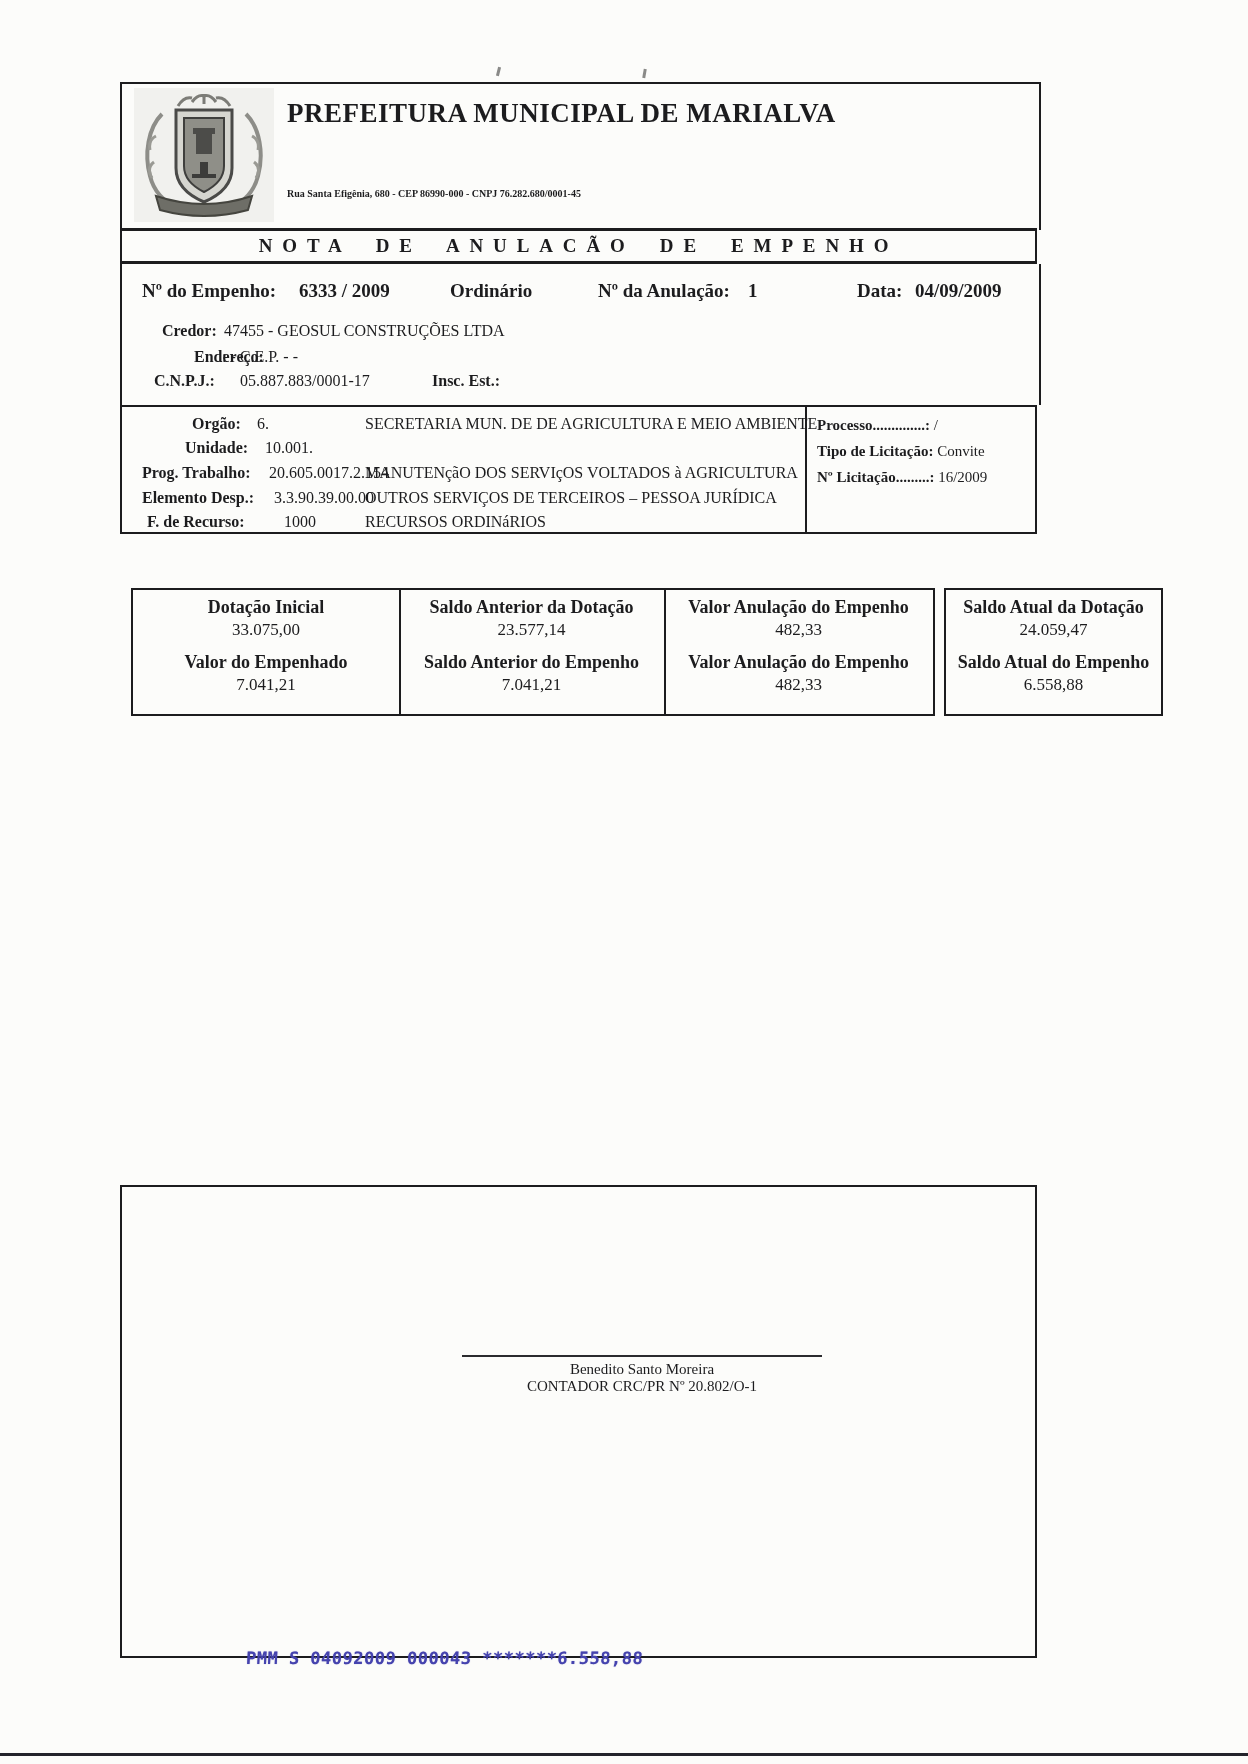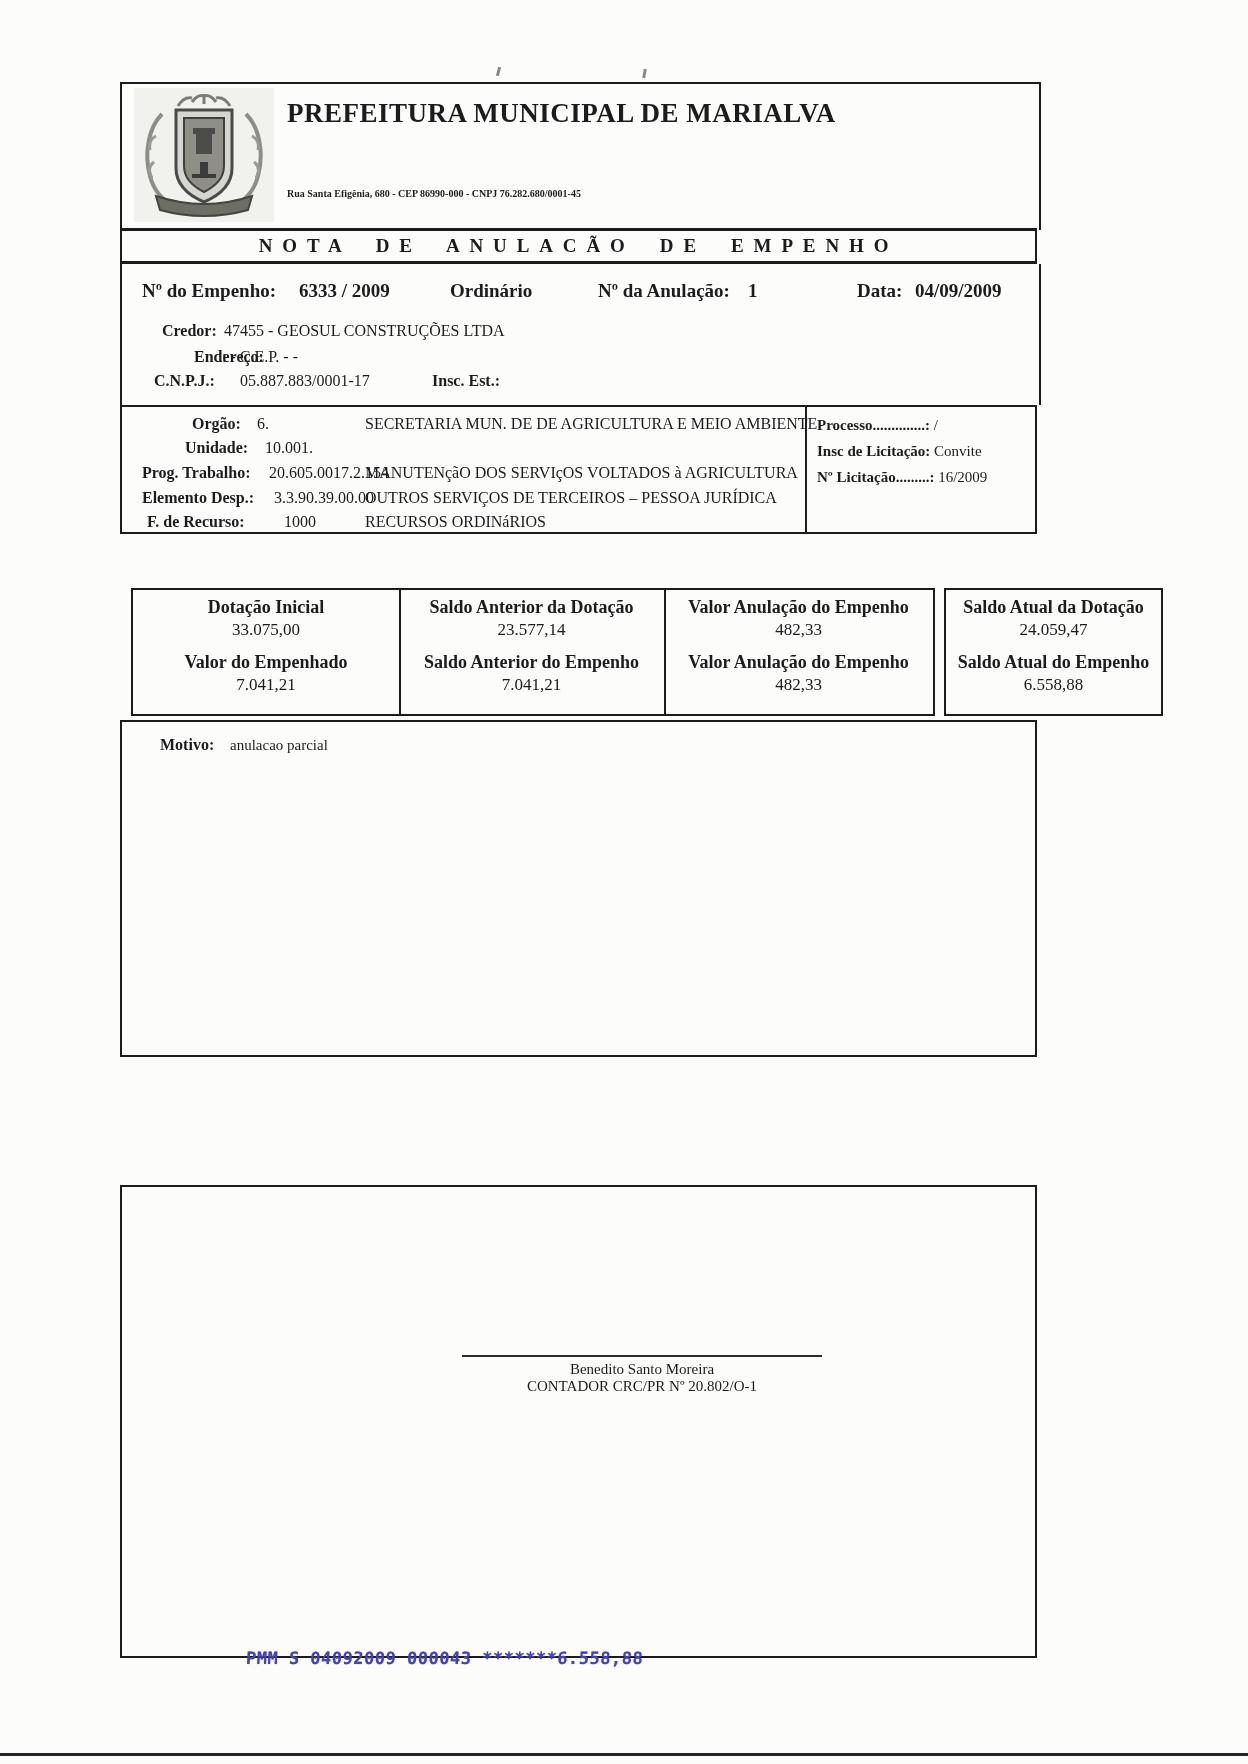--- a/index.html
+++ b/index.html
@@ -147,21 +147,21 @@
     <div class="abs fs16 b nowrap" style="left:25px;top:106px;">F. de Recurso:</div>
     <div class="abs fs16 nowrap" style="left:162px;top:106px;">1000</div>
     <div class="abs fs16 nowrap" style="left:243px;top:106px;">RECURSOS ORDINáRIOS</div>
 
     <div class="lic-panel">
       <div class="lic-line" style="top:10px;">
         <span class="b">Processo..............:</span>
         <span>/</span>
       </div>
       <div class="lic-line" style="top:36px;">
-        <span class="b">Insc de Licitação:</span>
+        <span class="b">Tipo de Licitação:</span>
         <span>Convite</span>
       </div>
       <div class="lic-line" style="top:62px;">
         <span class="b">Nº Licitação.........:</span>
         <span>16/2009</span>
       </div>
     </div>
   </div>
 
   <div class="abs val-col col1">
@@ -182,24 +182,20 @@
     <div class="vlabel row2">Valor Anulação do Empenho</div>
     <div class="vnum">482,33</div>
   </div>
   <div class="abs val-col col4">
     <div class="vlabel">Saldo Atual da Dotação</div>
     <div class="vnum">24.059,47</div>
     <div class="vlabel row2">Saldo Atual do Empenho</div>
     <div class="vnum">6.558,88</div>
   </div>
 
-  <div class="abs motivo-box">
-    <div class="abs fs16 b nowrap" style="left:38px;top:14px;">Motivo:</div>
-    <div class="abs fs15 nowrap" style="left:108px;top:15px;">anulacao parcial</div>
-  </div>
 
   <div class="abs sig-box">
     <div class="abs signature">
       <div class="sig-line"></div>
       <div>Benedito Santo Moreira</div>
       <div>CONTADOR CRC/PR Nº 20.802/O-1</div>
     </div>
   </div>
 
   <div class="abs stamp">PMM S 04092009 000043 *******6.558,88</div>

